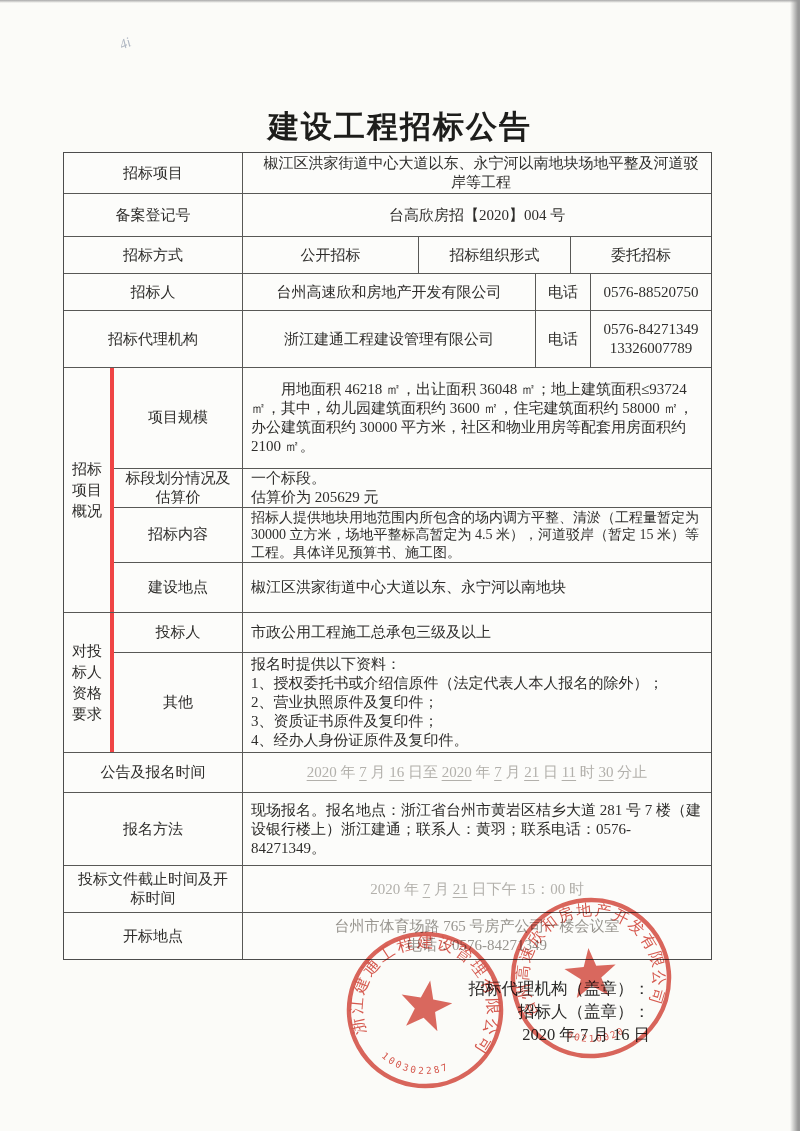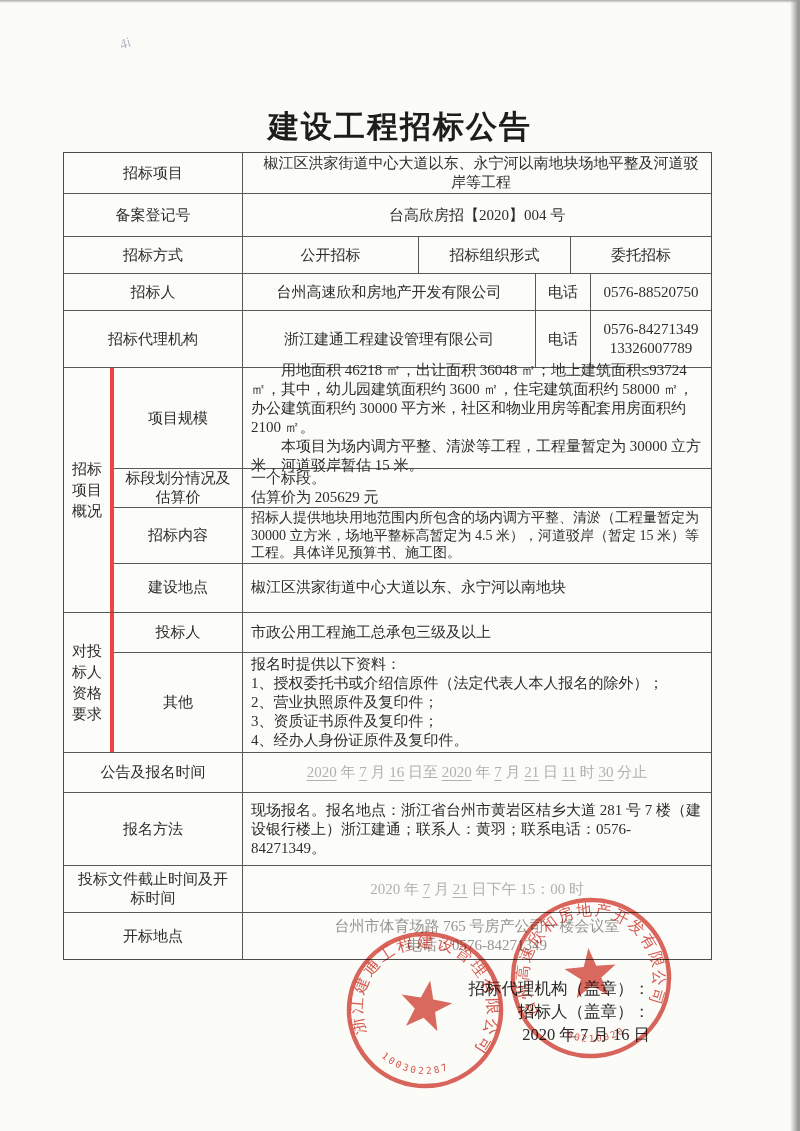--- a/index.html
+++ b/index.html
@@ -103,21 +103,20 @@
 
     <div class="tr h245 sec">
       <div class="seccol">招标
 项目
 概况</div>
       <div class="secbody">
         <div class="str h101">
           <div class="td slab">项目规模</div>
           <div class="td left grow paras">
               <div>用地面积 46218 ㎡，出让面积 36048 ㎡；地上建筑面积≤93724 ㎡，其中，幼儿园建筑面积约 3600 ㎡，住宅建筑面积约 58000 ㎡，办公建筑面积约 30000 平方米，社区和物业用房等配套用房面积约 2100 ㎡。</div>
-              <div>本项目为场内调方平整、清淤等工程，工程量暂定为 30000 立方米，河道驳岸暂估 15 米。</div>
             </div>
         </div>
         <div class="str h39">
           <div class="td slab">标段划分情况及估算价</div>
           <div class="td left grow pre">一个标段。
 估算价为 205629 元</div>
         </div>
         <div class="str h56">
           <div class="td slab">招标内容</div>
           <div class="td left grow small">招标人提供地块用地范围内所包含的场内调方平整、清淤（工程量暂定为 30000 立方米，场地平整标高暂定为 4.5 米），河道驳岸（暂定 15 米）等工程。具体详见预算书、施工图。</div>

